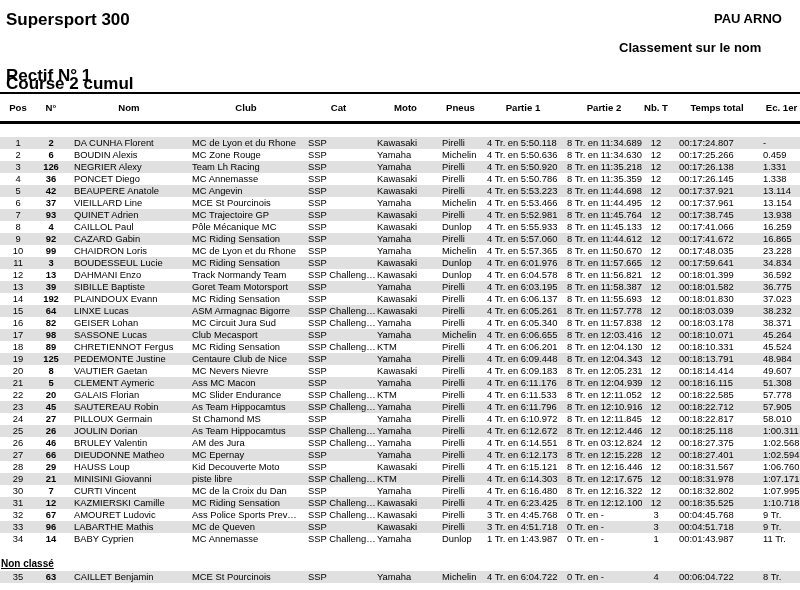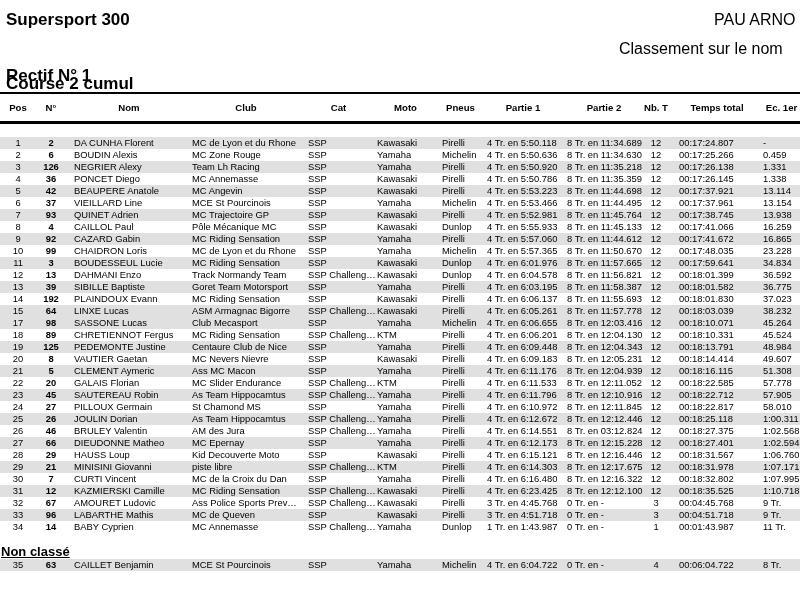--- a/index.html
+++ b/index.html
@@ -17,21 +17,21 @@
     position: absolute; left: 6px;
     font-size: 17px; font-weight: bold;
     white-space: nowrap;
   }
   .t1 { top: 10px; }
   .t2 { top: 38px; margin-top: 36px; }
   .t3 { top: 66px; }
 
   .right-line {
     position: absolute;
-    font-size: 16px; font-weight: normal;
+    font-size: 13px; font-weight: bold;
     white-space: nowrap;
   }
   .r1 { top: 11px; left: 714px; }
   .r2 { top: 40px; left: 619px; }
 
   
   table#results {
     position: absolute; top: 92px; left: 0;
     width: 800px;
     border-collapse: collapse;
@@ -56,21 +56,21 @@
     white-space: nowrap; overflow: visible;
     vertical-align: middle;
   }
   tbody td.center { text-align: center; padding: 0; }
   tbody td.bold { font-weight: bold; }
   tr.stripe td { background: #e0e0e0; }
   tr.spacer td { height: 13px; background: #fff; }
   tr.gap td { height: 11px; background: #fff; }
   tr.section td {
     height: 15px;
-    font-size: 13px; font-weight: bold;
+    font-size: 10px; font-weight: bold;
     text-decoration: underline;
     padding-left: 1px;
     background: #fff;
   }
 </style>
 </head>
 <body>
 
 <div id="page">
 
@@ -319,20 +319,34 @@
           <td>ASM Armagnac Bigorre</td>
           <td>SSP Challeng…</td>
           <td>Kawasaki</td>
           <td>Pirelli</td>
           <td>4 Tr. en 6:05.261</td>
           <td>8 Tr. en 11:57.778</td>
           <td class="center">12</td>
           <td>00:18:03.039</td>
           <td>38.232</td>
         </tr>
+        <tr>
+          <td class="center">16</td>
+          <td class="center bold">82</td>
+          <td>GEISER Lohan</td>
+          <td>MC Circuit Jura Sud</td>
+          <td>SSP Challeng…</td>
+          <td>Yamaha</td>
+          <td>Pirelli</td>
+          <td>4 Tr. en 6:05.340</td>
+          <td>8 Tr. en 11:57.838</td>
+          <td class="center">12</td>
+          <td>00:18:03.178</td>
+          <td>38.371</td>
+        </tr>
         <tr class="stripe">
           <td class="center">17</td>
           <td class="center bold">98</td>
           <td>SASSONE Lucas</td>
           <td>Club Mecasport</td>
           <td>SSP</td>
           <td>Yamaha</td>
           <td>Michelin</td>
           <td>4 Tr. en 6:06.655</td>
           <td>8 Tr. en 12:03.416</td>

